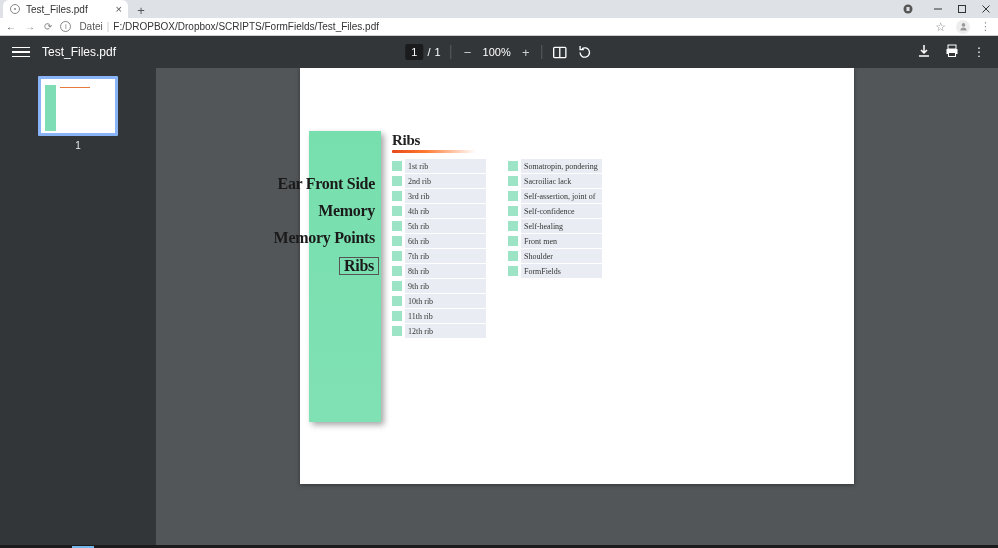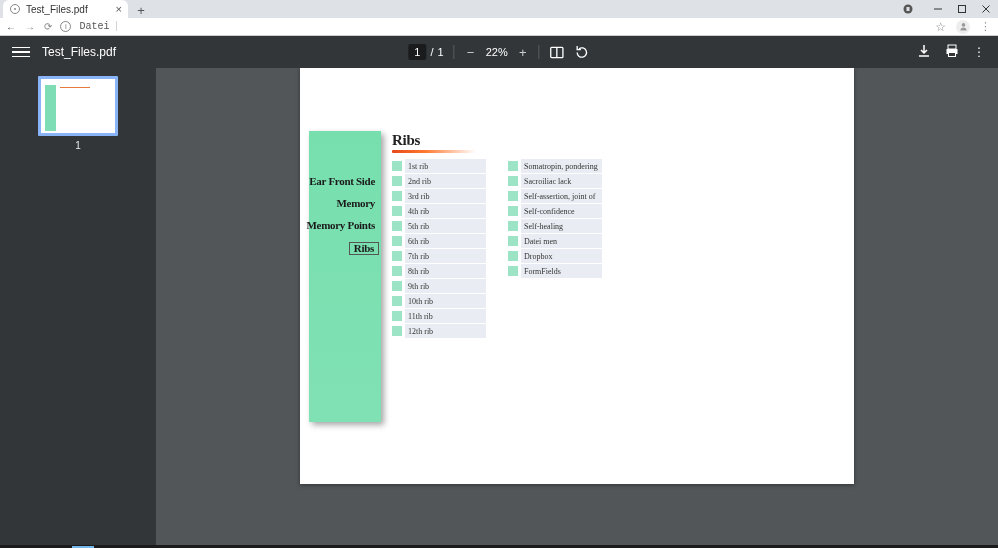--- a/index.html
+++ b/index.html
@@ -16,21 +16,21 @@
   .win-controls { position: absolute; right: 0; top: 0; height: 18px; display:flex; }
   .win-controls div { width: 24px; display:flex; align-items:center; justify-content:center; font-size:11px; color:#333; }
   .win-controls .extra { margin-right: 6px; }
   .win-controls svg { width:10px; height:10px; }
 
   
   .addrbar { height: 18px; background: #fff; border-bottom: 1px solid #cfcfcf; display: flex; align-items: center; padding: 0 6px; font-size: 10px; color: #555; gap: 8px; }
   .addrbar .navicons { display:flex; gap:9px; color:#888; }
   .addrbar .navicons span:first-child { color:#555; }
   .addrbar .info { width:11px; height:11px; border:1px solid #888; border-radius:50%; display:inline-flex; align-items:center; justify-content:center; font-size:8px; color:#888; line-height:1; }
-  .addrbar .url { flex:1; display:flex; gap:4px; align-items:center;font-family:Liberation Mono, monospace; }
+  .addrbar .url { flex:1; display:flex; gap:4px; align-items:center; }
   .addrbar .url .scheme { color:#555; }
   .addrbar .url .sep { color:#ccc; }
   .addrbar .url .path { color:#333; }
   .addrbar .right { display:flex; gap:10px; align-items:center; color:#888; }
   .addrbar .star { font-size:12px; }
   .addrbar .avatar { width:14px; height:14px; border-radius:50%; background:#eee; display:flex; align-items:center; justify-content:center; }
   .addrbar .avatar svg { width:9px; height:9px; fill:#999; }
   .addrbar .dots { letter-spacing:1px; font-size:11px; }
 
   
@@ -59,21 +59,21 @@
   .thumbnum { color:#e8eaed; font-size:10px; margin-top:4px; }
   .canvas { flex:1; overflow:auto; display:flex; justify-content:center; padding-bottom:40px; }
   .page { width:554px; height:416px; background:#fff; margin-top:0; box-shadow:0 1px 4px rgba(0,0,0,.4); position:relative; }
 
   
   .sidepanel { position:absolute; left:9px; top:63px; width:72px; height:291px;
     background: linear-gradient(to bottom, #77dfae 0%, #80e1b4 100%);
     box-shadow: 3px 3px 6px rgba(0,0,0,.35);
   }
   .sidepanel .item { font-family: "Times New Roman", serif; font-weight:600; color:#1a1a1a;
-     font-size:11px; text-align:center; padding:0 4px; line-height:1; white-space:nowrap;
+     font-size:16px; text-align:center; padding:0 4px; line-height:1; white-space:nowrap;
      font-stretch: condensed; letter-spacing:-.3px; }
   .sidepanel .item.sel { border:1px solid #555; }
   .sidepanel .stack { position:absolute; top:45px; right:2px; left:2px; display:flex; flex-direction:column; gap:11px; align-items:flex-end; }
 
   .heading { position:absolute; left:92px; top:64px; font-family:"Times New Roman",serif; font-weight:700; font-size:15px; color:#222; font-stretch:condensed; letter-spacing:-.3px; }
   .rule { position:absolute; left:92px; top:82px; width:84px; height:3px;
     background: linear-gradient(to right, #e64a19 0%, #ff7a33 40%, rgba(255,122,51,0) 100%);
     border-radius:1px; }
 
   .cols { position:absolute; left:92px; top:92px; display:flex; gap:22px; }
@@ -126,20 +126,21 @@
 <div class="addrbar">
   <div class="navicons">
     <span>←</span>
     <span>→</span>
     <span>⟳</span>
   </div>
   <span class="info">i</span>
   <div class="url">
     <span class="scheme">Datei</span>
     <span class="sep">|</span>
+    <span class="path">F:/DROPBOX/Dropbox/SCRIPTS/FormFields/Test_Files.pdf</span>
   </div>
   <div class="right">
     <span class="star">☆</span>
     <span class="avatar">
       <svg viewBox="0 0 10 10">
           <circle cx="5" cy="3.2" r="2"></circle>
           <path d="M1.5 9.5c0-2 1.6-3.3 3.5-3.3s3.5 1.3 3.5 3.3z"></path>
         </svg>
     </span>
     <span class="dots">⋮</span>
@@ -155,21 +156,21 @@
   <div class="fname">Test_Files.pdf</div>
   <div class="center">
     <div class="pagebox">
       <span class="cur">1</span>
       <span>/</span>
       <span>1</span>
     </div>
     <div class="vsep"></div>
     <div class="zoom">
       <span class="zbtn">−</span>
-      <span class="zoomval">22%</span>
+      <span class="zoomval">100%</span>
       <span class="zbtn">+</span>
     </div>
     <div class="vsep"></div>
     <div class="toolicon">
       <svg viewBox="0 0 16 16">
           <rect x="1.5" y="2.5" width="13" height="11" rx="1"></rect>
           <line x1="8" y1="2.5" x2="8" y2="13.5"></line>
         </svg>
     </div>
     <div class="toolicon">
@@ -283,25 +284,25 @@
             <div class="entry">
               <div class="chk"></div>
               <div class="strip">Self-confidence</div>
             </div>
             <div class="entry">
               <div class="chk"></div>
               <div class="strip">Self-healing</div>
             </div>
             <div class="entry">
               <div class="chk"></div>
-              <div class="strip">Datei men</div>
-            </div>
-            <div class="entry">
-              <div class="chk"></div>
-              <div class="strip">Dropbox</div>
+              <div class="strip">Front men</div>
+            </div>
+            <div class="entry">
+              <div class="chk"></div>
+              <div class="strip">Shoulder</div>
             </div>
             <div class="entry">
               <div class="chk"></div>
               <div class="strip">FormFields</div>
             </div>
           </div>
       </div>
     </div>
   </div>
 </div>

